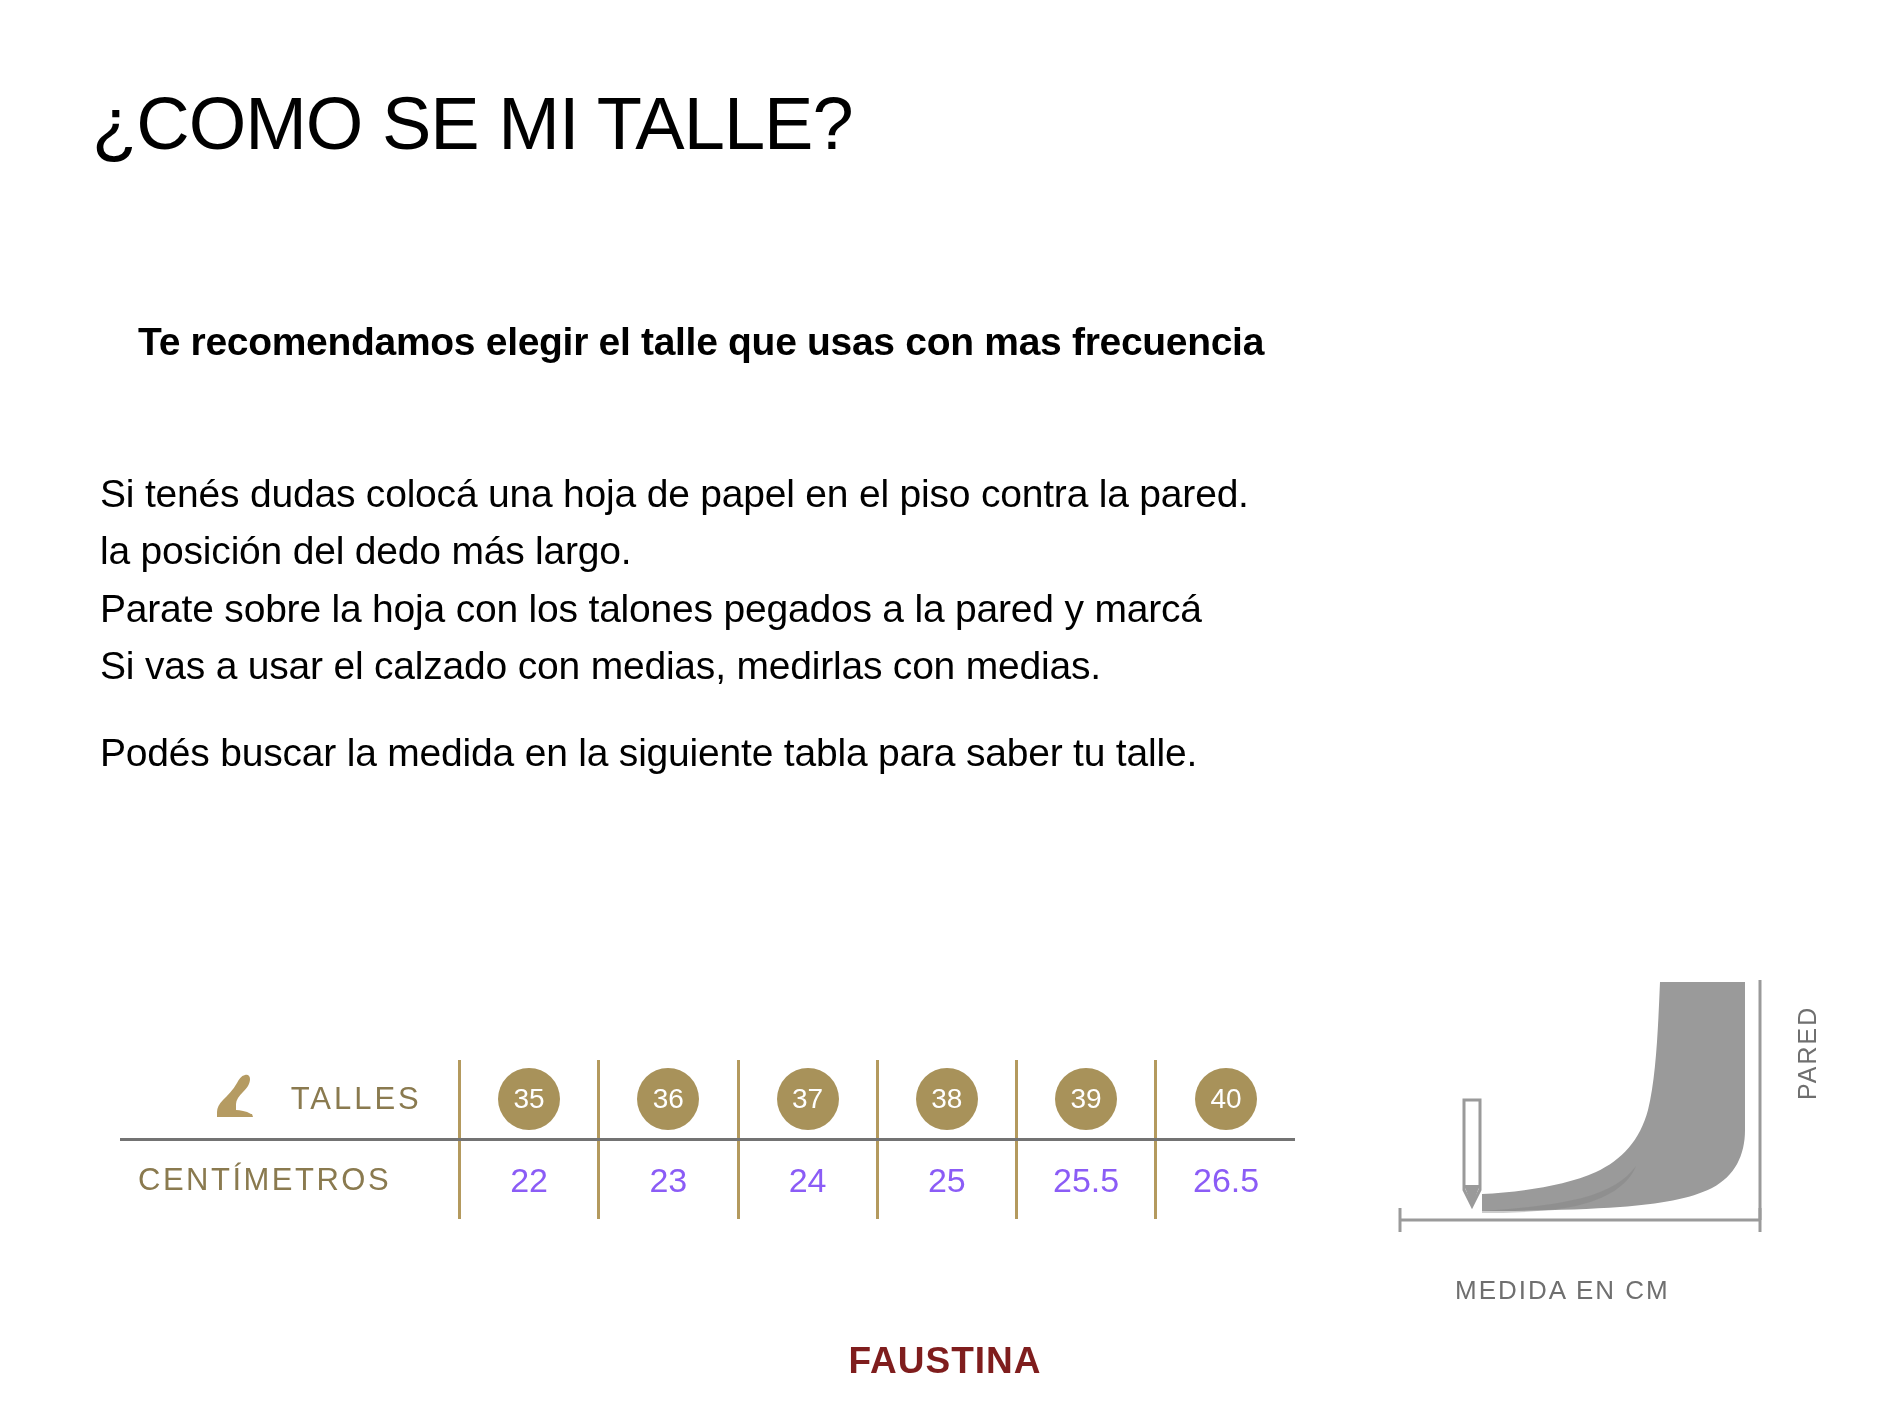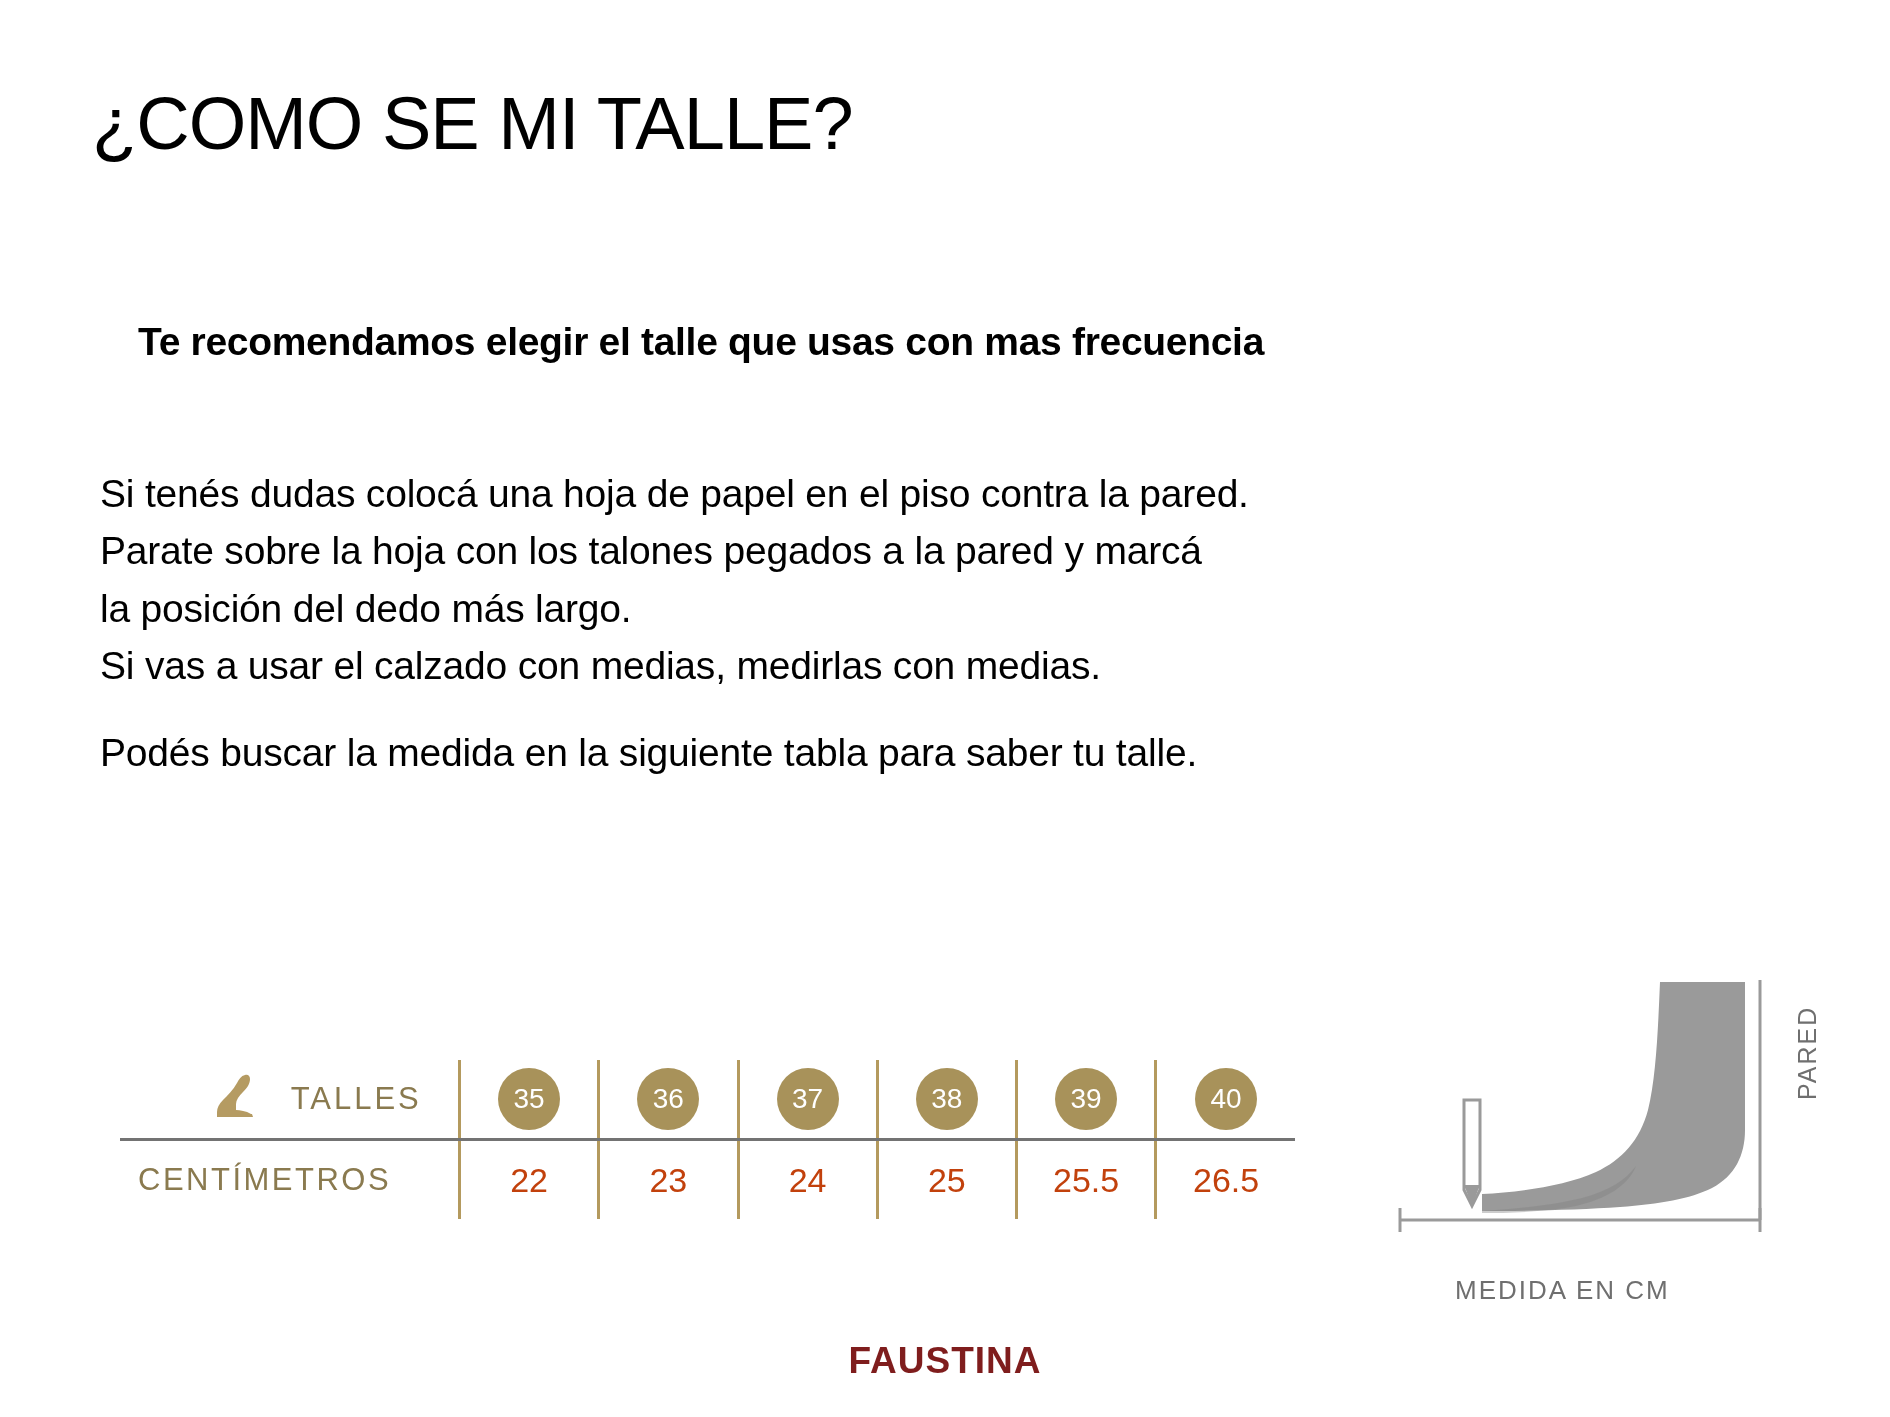--- a/index.html
+++ b/index.html
@@ -137,21 +137,21 @@
     height: 62px;
     line-height: 62px;
     border-radius: 50%;
     background: #a8925a;
     color: #ffffff;
     font-size: 28px;
     font-weight: 400;
   }
   .cm-value {
     font-size: 34px;
-    color: #c2410c;
+    color: #8b5cf6;
     font-weight: 400;
     margin-top: 7px;
   }
 
   
   .foot-block {
     position: absolute;
     left: 1360px;
     top: -30px;
     width: 470px;
@@ -195,22 +195,22 @@
 <body>
 
 <div class="page">
 
   <h1 class="title">¿COMO SE MI TALLE?</h1>
 
   <div class="lead">Te recomendamos elegir el talle que usas con mas frecuencia</div>
 
   <div class="body-text">
     <span class="ln">Si tenés dudas colocá una hoja de papel en el piso contra la pared.</span>
+    <span class="ln">la posición del dedo más largo.</span>
     <span class="ln">Parate sobre la hoja con los talones pegados a la pared y marcá</span>
-    <span class="ln">la posición del dedo más largo.</span>
     <span class="ln">Si vas a usar el calzado con medias, medirlas con medias.</span>
     <span class="spacer"></span>
     <span class="ln">Podés buscar la medida en la siguiente tabla para saber tu talle.</span>
   </div>
 
   <div class="chart-wrap">
 
     <div class="table-block">
       <table class="size-table">
         <tbody>

